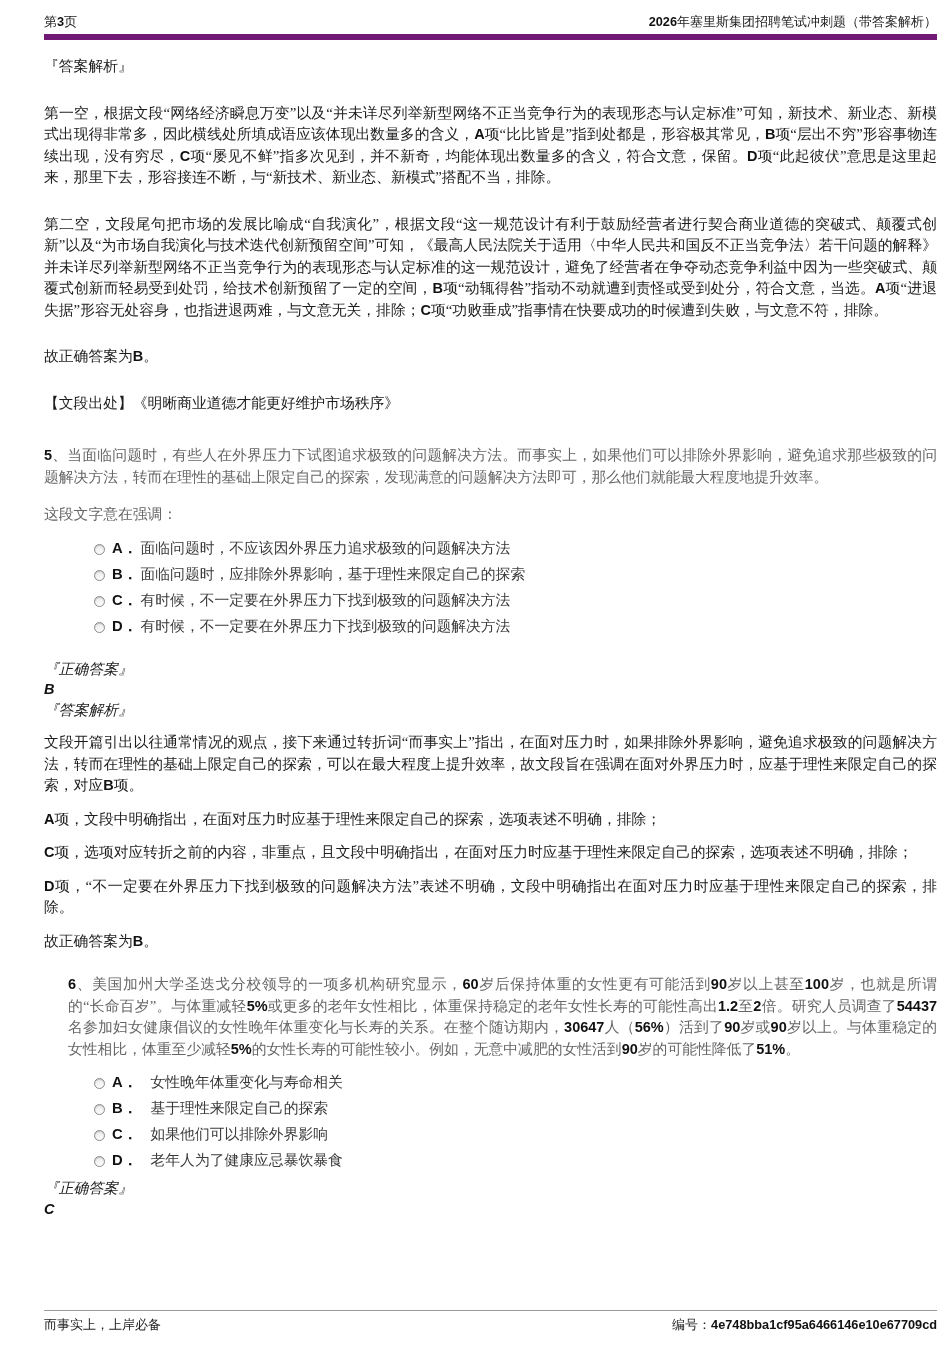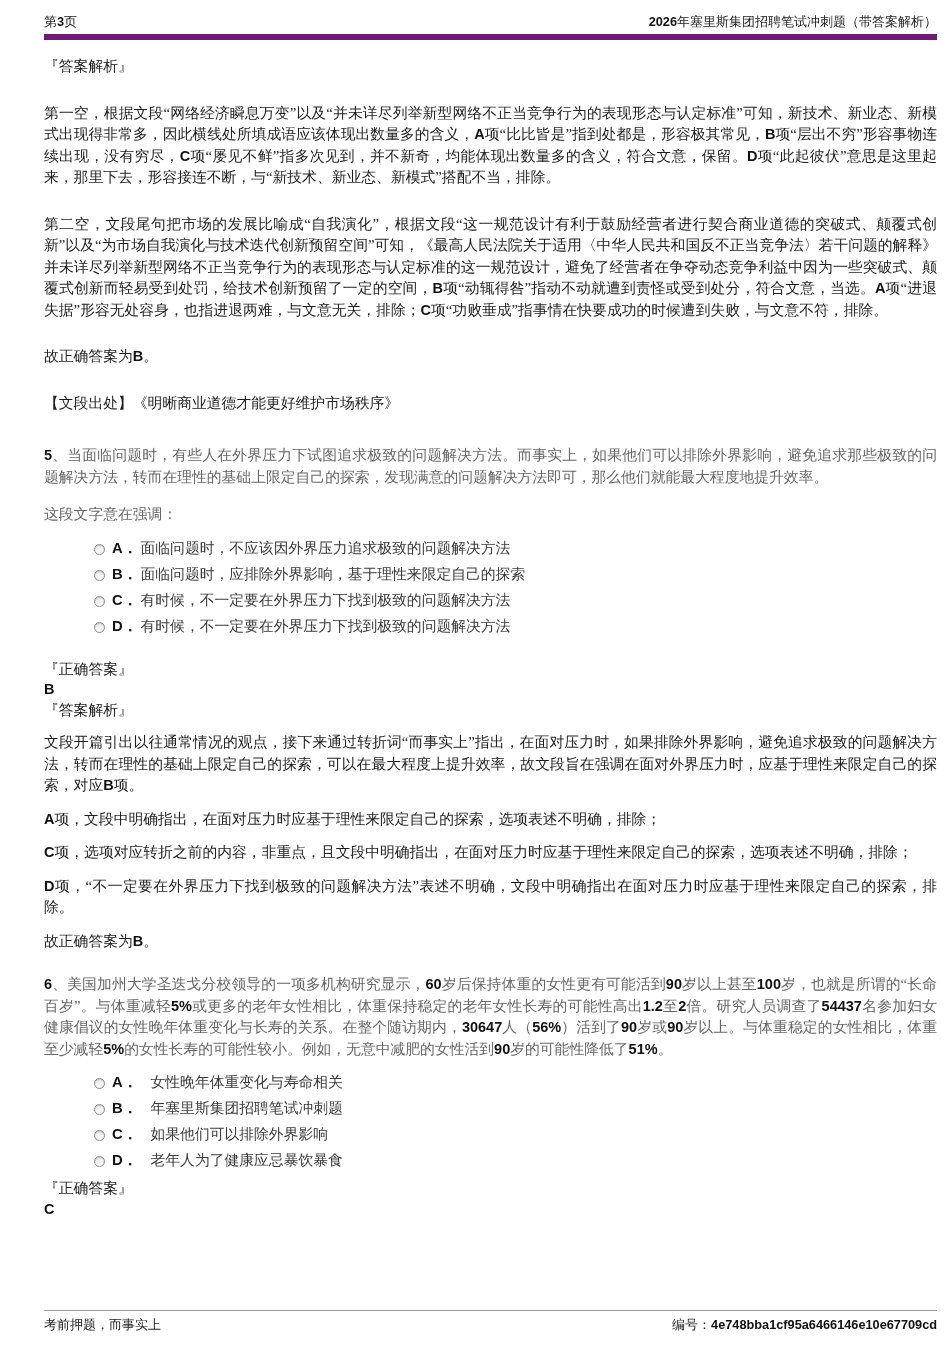--- a/index.html
+++ b/index.html
@@ -20,34 +20,34 @@
     border-bottom:6px solid #701a75;
     font-size:13px;color:#222;
   }
   
   .lat{font-family:"Liberation Sans","DejaVu Sans",sans-serif;font-weight:700;font-size:0.98em;color:#111;}
   p{margin:0;text-align:justify;line-height:21.5px;}
   .blk{margin-top:25px;}
   .label-line{margin-top:16px;line-height:21.5px;}
   .gray{color:#666;}
   .sec-gap{margin-top:31px;}
-  .qgap{margin-top:22px;}
+  .qgap{margin-top:22px;margin-left:24px;}
   .prompt{margin-top:16px;}
   .opts{margin-top:12px;padding-left:50px;}
   .opt{display:flex;align-items:flex-start;margin-bottom:5px;line-height:21px;color:#3a3a3a;cursor:default;}
   .radio{
     flex:0 0 auto;display:inline-block;width:9px;height:9px;border-radius:50%;
     border:1px solid #8a8a8a;background:linear-gradient(160deg,#e8e8e8,#ffffff);
     margin:6px 7px 0 0;box-shadow:inset 0 1px 1px rgba(0,0,0,.18);
   }
   .opt-letter{font-family:"Liberation Sans","DejaVu Sans",sans-serif;font-weight:700;color:#111;margin-right:3px;white-space:nowrap;}
   .q6 .opt-letter{margin-right:13px;}
   .ansblock{margin-top:22px;}
   .ansblock.tight{margin-top:7px;}
-  .ansblock div{line-height:20.5px;}
+  .ansblock div{line-height:20.5px;font-style:italic;}
   .ana{margin-top:12px;}
   
   .ftr{
     position:absolute;left:44px;right:13px;top:1310px;
     border-top:1px solid #9a9a9a;
     padding-top:5px;
     display:flex;justify-content:space-between;
     font-size:13px;color:#222;
   }
 </style>
@@ -109,21 +109,21 @@
 
     <div class="opts q6">
       <div class="opt">
         <span class="radio"></span>
         <span class="opt-letter">A．</span>
         <span class="opt-text">女性晚年体重变化与寿命相关</span>
       </div>
       <div class="opt">
         <span class="radio"></span>
         <span class="opt-letter">B．</span>
-        <span class="opt-text">年塞里斯集团招聘笔试冲刺题</span>
+        <span class="opt-text">基于理性来限定自己的探索</span>
       </div>
       <div class="opt">
         <span class="radio"></span>
         <span class="opt-letter">C．</span>
         <span class="opt-text">如果他们可以排除外界影响</span>
       </div>
       <div class="opt">
         <span class="radio"></span>
         <span class="opt-letter">D．</span>
         <span class="opt-text">老年人为了健康应忌暴饮暴食</span>
@@ -131,18 +131,18 @@
     </div>
 
     <div class="ansblock tight">
       <div class="mx">『正确答案』</div>
       <div class="mx"><span class="lat">C</span></div>
     </div>
 
   </div>
 
   <div class="ftr">
-    <span>考前押题，而事实上</span>
+    <span>而事实上，上岸必备</span>
     <span>
       <span>编号：</span><span class="mx"><span class="lat">4e748bba1cf95a6466146e10e67709cd</span></span>
     </span>
   </div>
 </div>
 
 </body></html>

